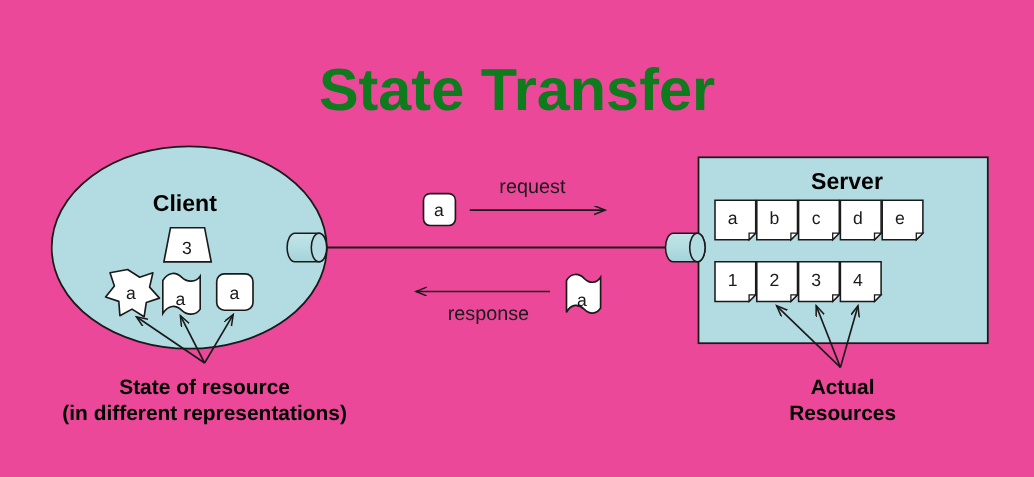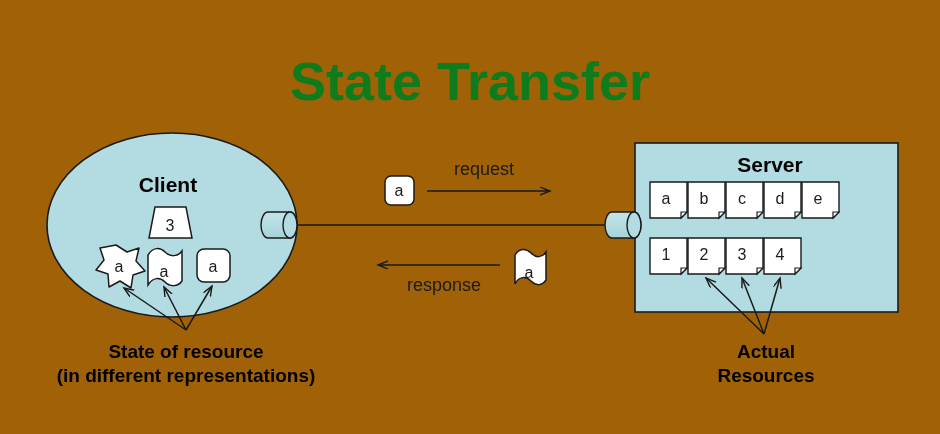--- a/index.html
+++ b/index.html
@@ -8,21 +8,21 @@
     padding: 0;
     background: #ffffff;
   }
   body {
     font-family: "Liberation Sans", sans-serif;
   }
   #stage {
     position: relative;
     width: 940px;
     height: 434px;
-    background: #a16207;
+    background: #ec4899;
     overflow: hidden;
   }
   #diagram {
     position: absolute;
     left: 0;
     top: 0;
     width: 940px;
     height: 434px;
   }
   .ttl {

